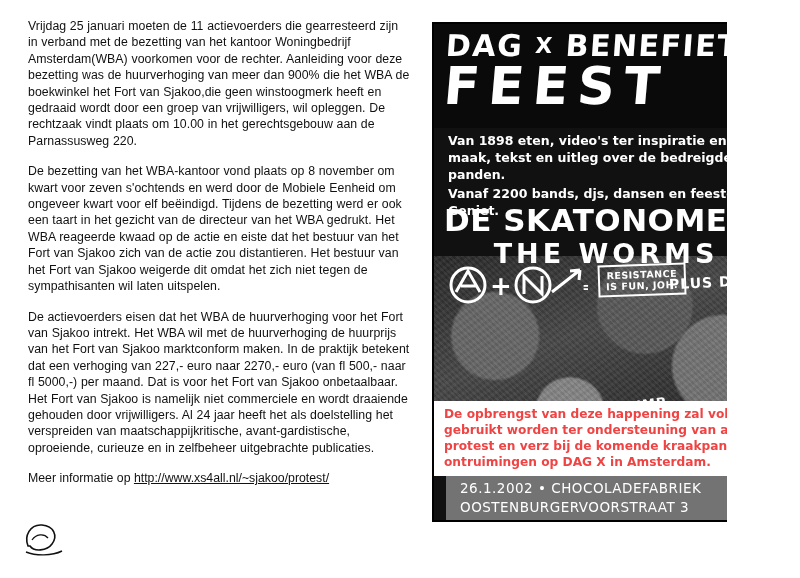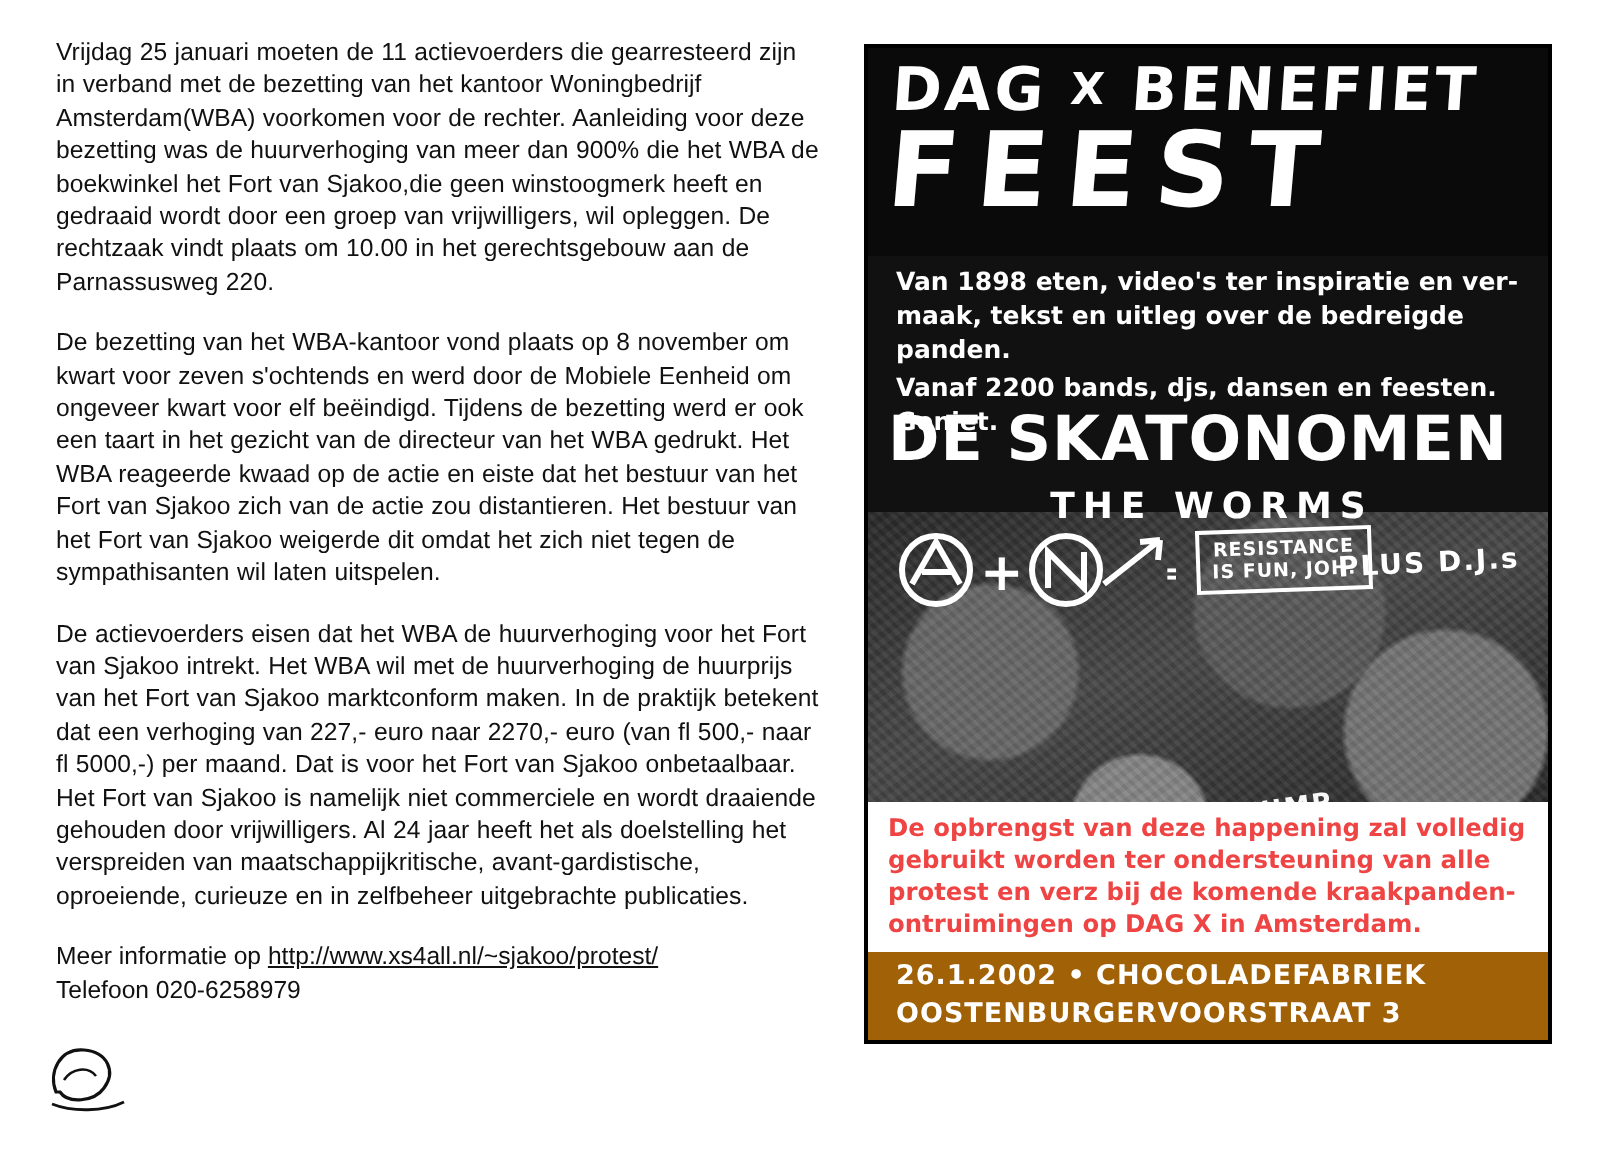--- a/index.html
+++ b/index.html
@@ -2,21 +2,21 @@
 <html><head>
 <meta charset="utf-8">
 <style>
   html, body {
     margin: 0;
     padding: 0;
     background: #ffffff;
   }
   .page {
     position: relative;
-    width: 800px;
+    width: 727px;
     height: 578px;
     background: #ffffff;
     overflow: hidden;
     font-family: "Liberation Sans", sans-serif;
   }
 
   
   .left-col {
     position: absolute;
     left: 28px;
@@ -135,21 +135,21 @@
     font-family: "DejaVu Sans", sans-serif;
     font-weight: 700;
     font-size: 31px;
     letter-spacing: 0.5px;
     line-height: 32px;
     white-space: nowrap;
   }
   .band2 {
     font-family: "DejaVu Sans", sans-serif;
     font-weight: 700;
-    font-size: 18px;
+    font-size: 27px;
     letter-spacing: 4px;
     line-height: 32px;
     margin-top: 2px;
     white-space: nowrap;
     text-align: center;
   }
   .plusdjs {
     position: absolute;
     right: 8px;
     top: 70px;
@@ -228,49 +228,48 @@
     color: #ef4444;
     font-family: "DejaVu Sans", sans-serif;
     font-weight: 700;
     font-size: 12.2px;
     line-height: 16px;
     padding: 5px 8px 6px 10px;
     box-sizing: border-box;
   }
   .band-bottom {
     position: absolute;
-    left: 0;
+    left: 12px;
     bottom: 0;
     width: 100%;
     height: 44px;
-    background: #a16207;
-    color: #fff;
-    font-family: "DejaVu Sans", sans-serif;
-    font-weight: 700;
+    background: #737373;
+    color: #fff;
+    font-family: "DejaVu Sans", sans-serif;
+    font-weight: 400;
     font-size: 13.5px;
     line-height: 19px;
     padding: 3px 0 0 14px;
     box-sizing: border-box;
     letter-spacing: 0.5px;
   }
   .band-bottom .l2 { }
 </style>
 </head>
 <body>
 
 <div class="page">
 
   <div class="left-col">
     <p class="para">Vrijdag 25 januari moeten de 11 actievoerders die gearresteerd zijn in verband met de bezetting van het kantoor Woningbedrijf Amsterdam(WBA) voorkomen voor de rechter. Aanleiding voor deze bezetting was de huurverhoging van meer dan 900% die het WBA de boekwinkel het Fort van Sjakoo,die geen winstoogmerk heeft en gedraaid wordt door een groep van vrijwilligers, wil opleggen. De rechtzaak vindt plaats om 10.00 in het gerechtsgebouw aan de Parnassusweg 220.</p>
     <p class="para">De bezetting van het WBA-kantoor vond plaats op 8 november om kwart voor zeven s'ochtends en werd door de Mobiele Eenheid om ongeveer kwart voor elf beëindigd. Tijdens de bezetting werd er ook een taart in het gezicht van de directeur van het WBA gedrukt. Het WBA reageerde kwaad op de actie en eiste dat het bestuur van het Fort van Sjakoo zich van de actie zou distantieren. Het bestuur van het Fort van Sjakoo weigerde dit omdat het zich niet tegen de sympathisanten wil laten uitspelen.</p>
     <p class="para">De actievoerders eisen dat het WBA de huurverhoging voor het Fort van Sjakoo intrekt. Het WBA wil met de huurverhoging de huurprijs van het Fort van Sjakoo marktconform maken. In de praktijk betekent dat  een verhoging van 227,- euro naar 2270,- euro (van fl 500,- naar fl 5000,-) per maand. Dat is voor het Fort van Sjakoo onbetaalbaar. Het Fort van Sjakoo is namelijk niet commerciele en wordt draaiende gehouden door vrijwilligers. Al 24 jaar heeft het als doelstelling het verspreiden van maatschappijkritische, avant-gardistische, oproeiende, curieuze en in zelfbeheer uitgebrachte publicaties.</p>
 
     <div class="contact">
       <span class="line"><span>Meer informatie op </span><a href="#">http://www.xs4all.nl/~sjakoo/protest/</a></span>
-      <span class="line">Telefoon 020-6258979</span>
     </div>
   </div>
 
   <svg class="signature" viewBox="0 0 46 40">
     <path d="M6 26 C2 16, 8 4, 20 5 C32 6, 36 16, 30 24 C25 31, 12 32, 8 26 Z" fill="none" stroke="#111" stroke-width="1.6"></path>
     <path d="M10 20 C14 14, 22 13, 26 18" fill="none" stroke="#111" stroke-width="1.3"></path>
     <path d="M4 32 C14 36, 30 36, 40 31" fill="none" stroke="#111" stroke-width="1.4"></path>
   </svg>
 
   <div class="poster">

